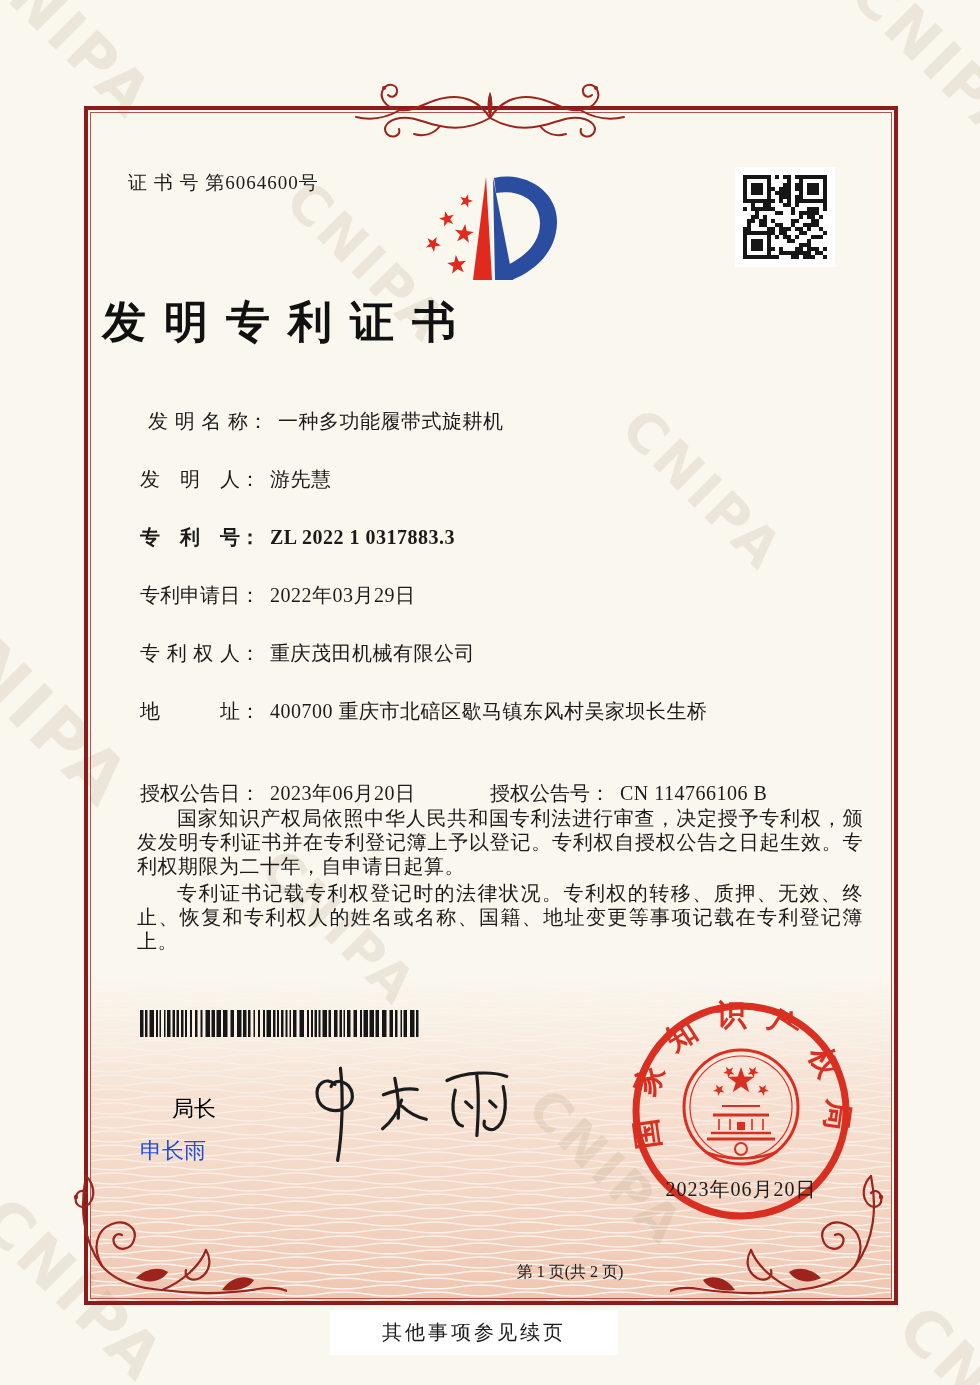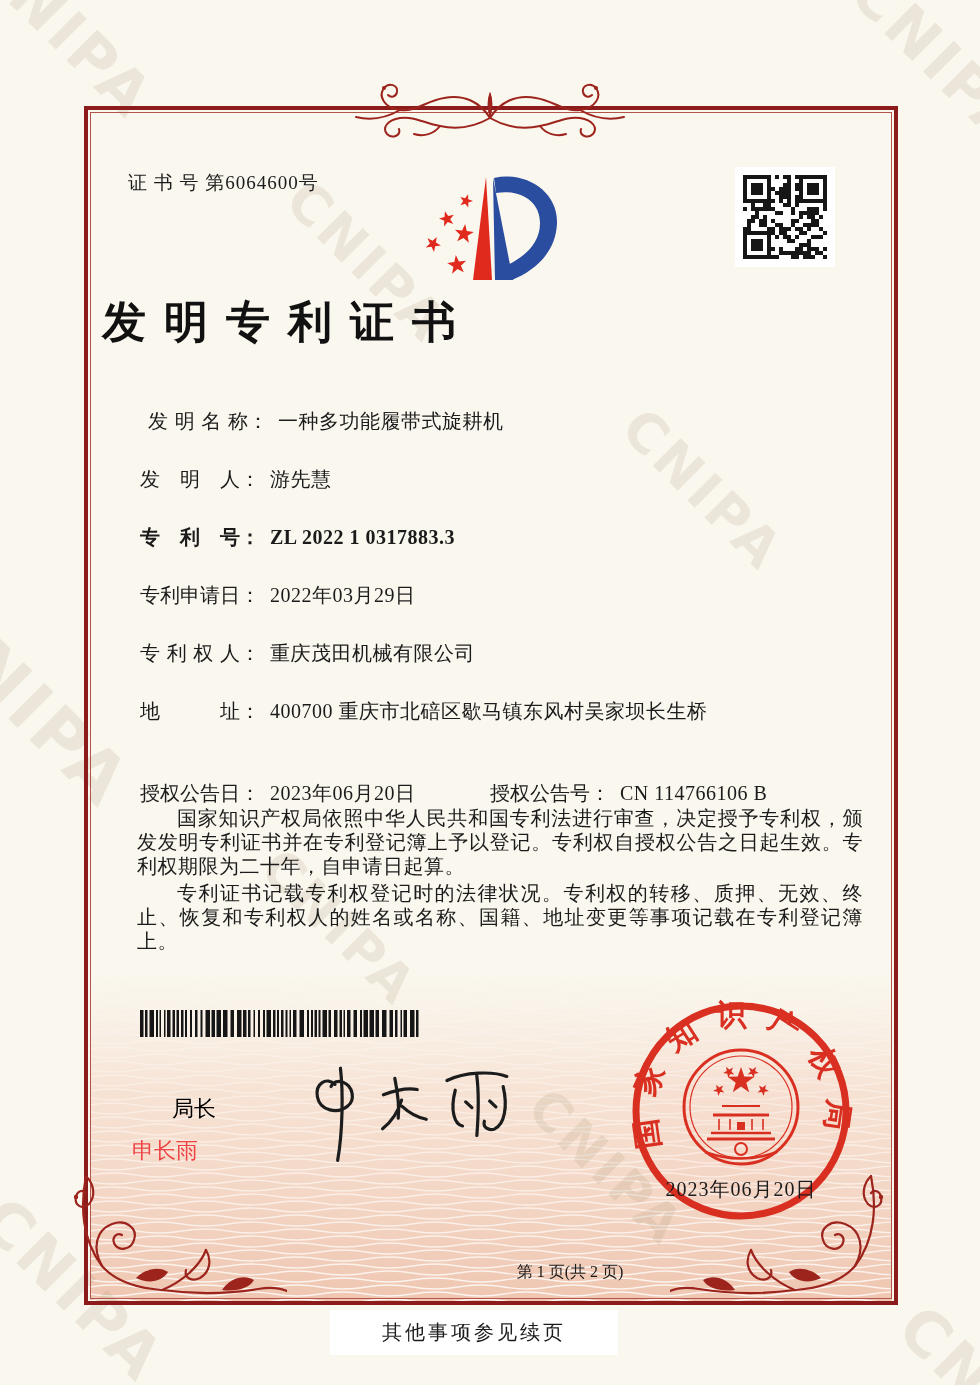--- a/index.html
+++ b/index.html
@@ -43,22 +43,22 @@
   .f0{top:408px;margin-left:8px;}.f1{top:466px;}.f2{top:524px;font-weight:bold;}.f3{top:582px;}
   .f4{top:640px;}.f5{top:698px;}.f6{top:756px;margin-top:24px;}
   .grant-2{position:absolute;left:350px;top:0;}
   .paras{position:absolute;left:137px;top:806px;width:726px;z-index:5;
          font-size:20px;line-height:24px;letter-spacing:0.5px;text-align:justify;}
   .paras p{margin:0;text-indent:2em;}
   .paras p + p{margin-top:3px;}
   .barcode{position:absolute;left:140px;top:1010px;z-index:5;}
   .signer-title{position:absolute;left:140px;top:1094px;z-index:5;font-size:22px;
                 font-family:"Liberation Sans","DejaVu Sans",sans-serif;color:#000000;margin-left:32px;}
-  .signer-name{position:absolute;left:132px;top:1136px;z-index:5;font-size:22px;
-               font-family:Liberation Serif, serif;color:#ef4444;}
+  .signer-name{position:absolute;left:140px;top:1136px;z-index:5;font-size:22px;
+               font-family:Liberation Serif, serif;color:#1d4ed8;}
   .signature{position:absolute;left:298px;top:1060px;z-index:5;}
   .seal{position:absolute;left:625px;top:995px;z-index:6;opacity:.97;}
   .seal-text{font-family:"Liberation Serif","DejaVu Serif",serif;}
   .page-info{position:absolute;left:84px;top:1262px;width:972px;text-align:center;z-index:5;font-size:16px;}
   .cont-box{position:absolute;left:50%;top:1310px;transform:translateX(-50%) translateX(-16px);
             background:#ffffff;padding:9px 52px;z-index:5;font-size:20px;letter-spacing:3px;}
 </style>
 </head>
 <body>
 

